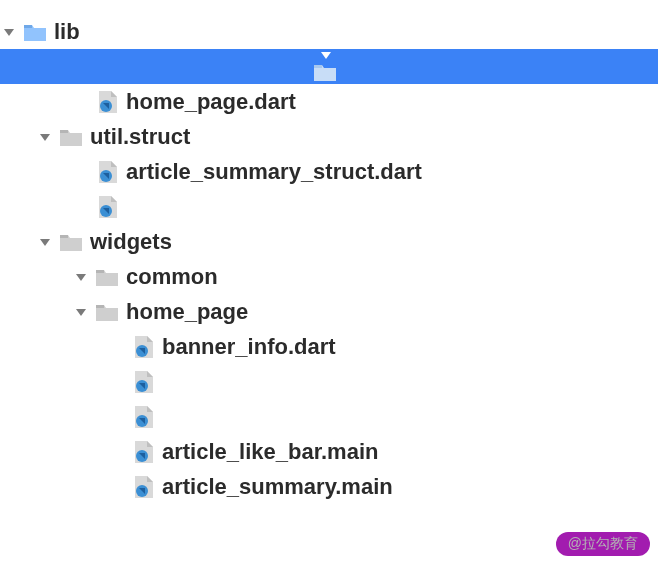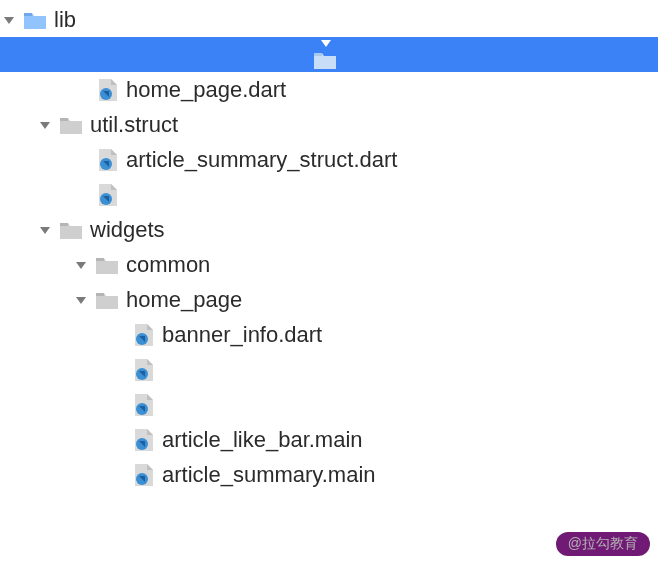--- a/index.html
+++ b/index.html
@@ -6,21 +6,21 @@
   body {
     font-family: -apple-system, BlinkMacSystemFont, "Segoe UI", Arial, sans-serif;
     font-size: 22px;
     color: #2b2b2b;
     background: #ffffff;
     width: 658px;
     height: 564px;
     position: relative;
     overflow: hidden;
   }
-  .tree { padding-top: 2px; }
+  .tree { padding-top: 14px; font-weight: bold; }
   .row {
     display: flex;
     align-items: center;
     height: 35px;
     white-space: nowrap;
   }
   .row.selected {
     background: #3b82f6;
     color: #ffffff;
     flex-direction: column;
@@ -50,21 +50,21 @@
     justify-content: center;
   }
   .label {
     flex: 1;
     line-height: 35px;
   }
   .watermark {
     position: absolute;
     right: 8px;
     bottom: 8px;
-    background: #701a75;
+    background: #a21caf;
     color: #b3b3b3;
     font-size: 14px;
     padding: 3px 12px;
     border-radius: 14px;
   }
 </style>
 </head>
 <body>
 
 <div class="tree">

